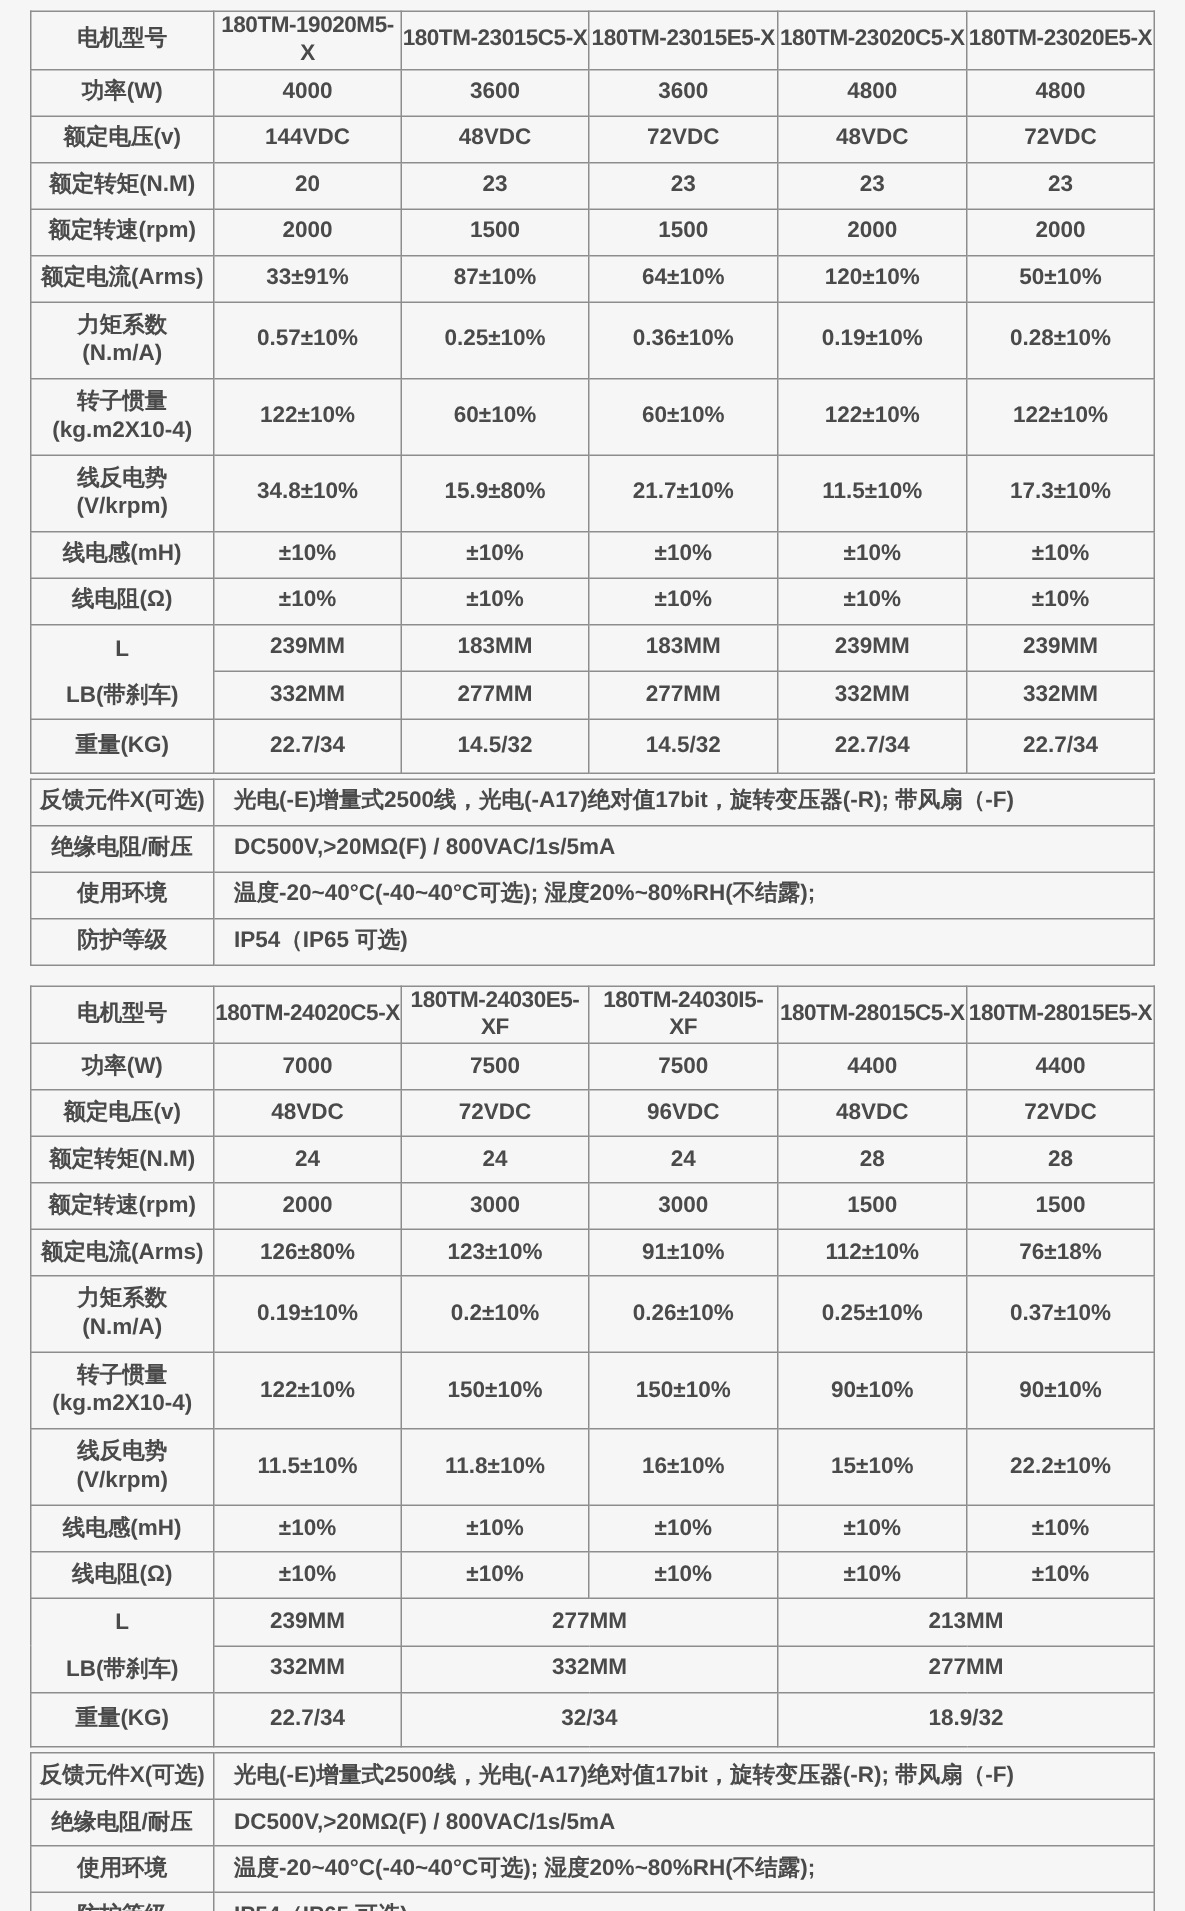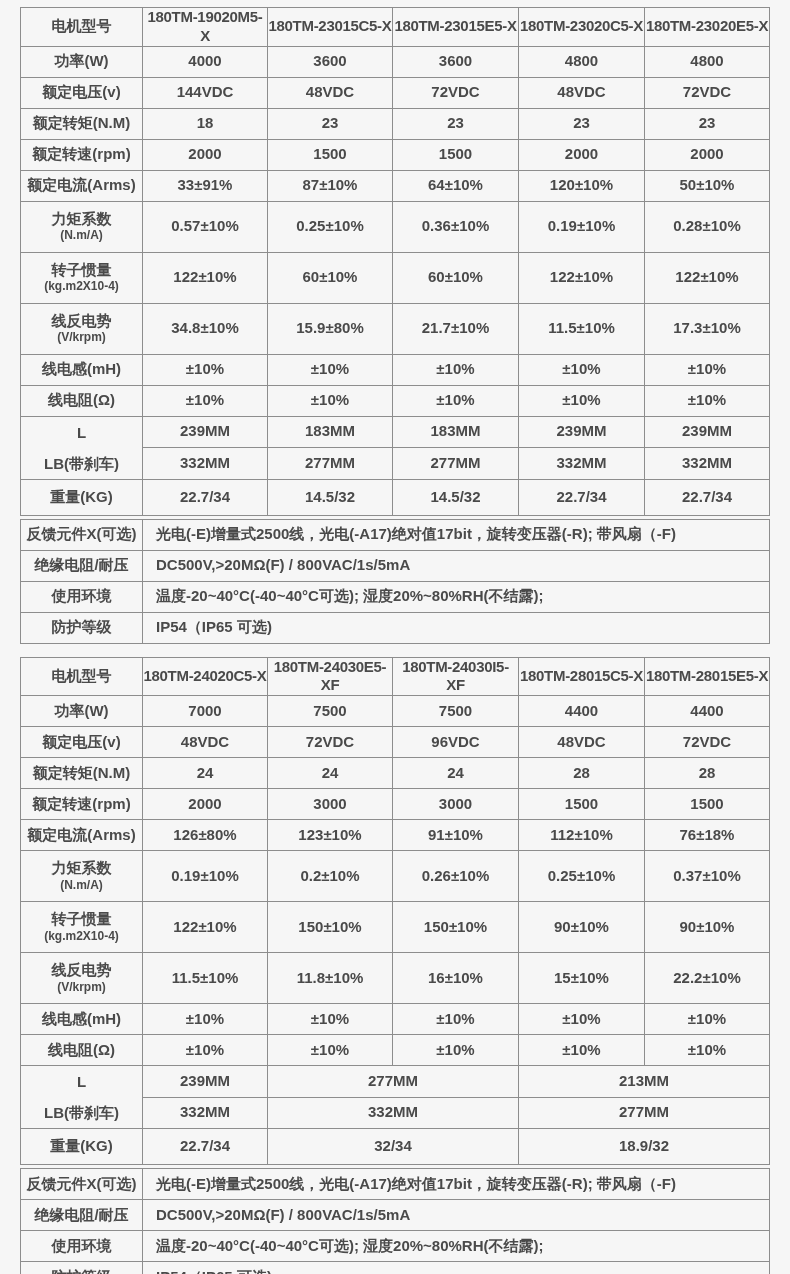--- a/index.html
+++ b/index.html
@@ -16,21 +16,21 @@
     border:1px solid #8d8d8d;
     text-align:center;vertical-align:middle;
     font-size:15px;color:#4a4a4a;
     padding:0 2px;overflow:hidden;
     line-height:1.25;
   }
   tr.h31{height:31px}
   tr.h51{height:51px}
   tr.h36{height:36px}
   td.model{font-size:15px;letter-spacing:-0.3px;padding:0;text-align:center;}
-  td.labelcell div.l2{font-size:12px;}
+  td.labelcell div.l2{font-size:15px;}
   td.lenlabel div{height:31px;line-height:31px;}
   .footer-table{margin-top:3px;}
   .footer-table td.val{text-align:left;padding-left:13px;}
   .block2{margin-top:13px;}
 </style>
 </head>
 <body>
 
 <div id="doc">
   <div id="block-0">
@@ -69,21 +69,21 @@
             <td>144VDC</td>
             <td>48VDC</td>
             <td>72VDC</td>
             <td>48VDC</td>
             <td>72VDC</td>
           </tr>
           <tr class="h31">
             <td class="labelcell">
               <div class="l1">额定转矩(N.M)</div>
             </td>
-            <td>18</td>
+            <td>20</td>
             <td>23</td>
             <td>23</td>
             <td>23</td>
             <td>23</td>
           </tr>
           <tr class="h31">
             <td class="labelcell">
               <div class="l1">额定转速(rpm)</div>
             </td>
             <td>2000</td>

